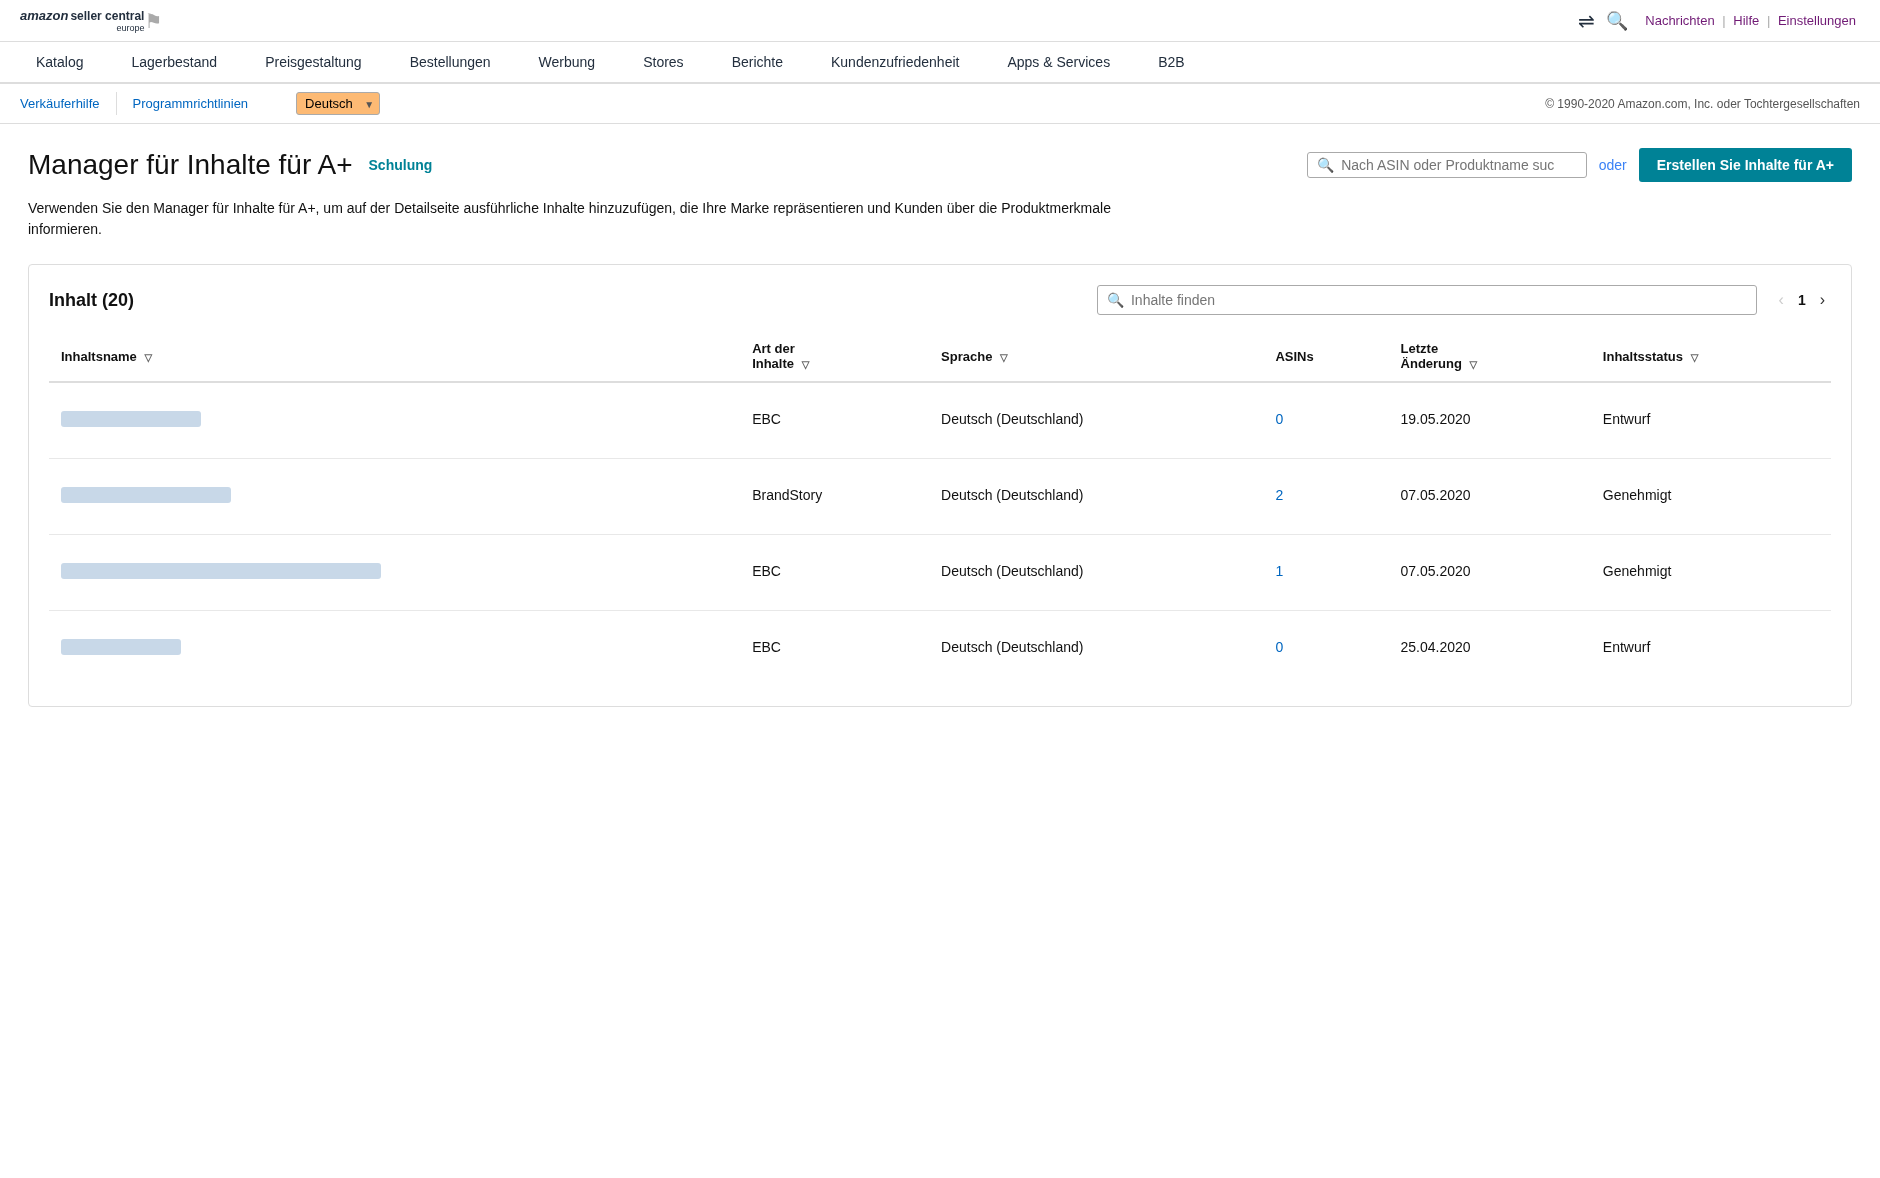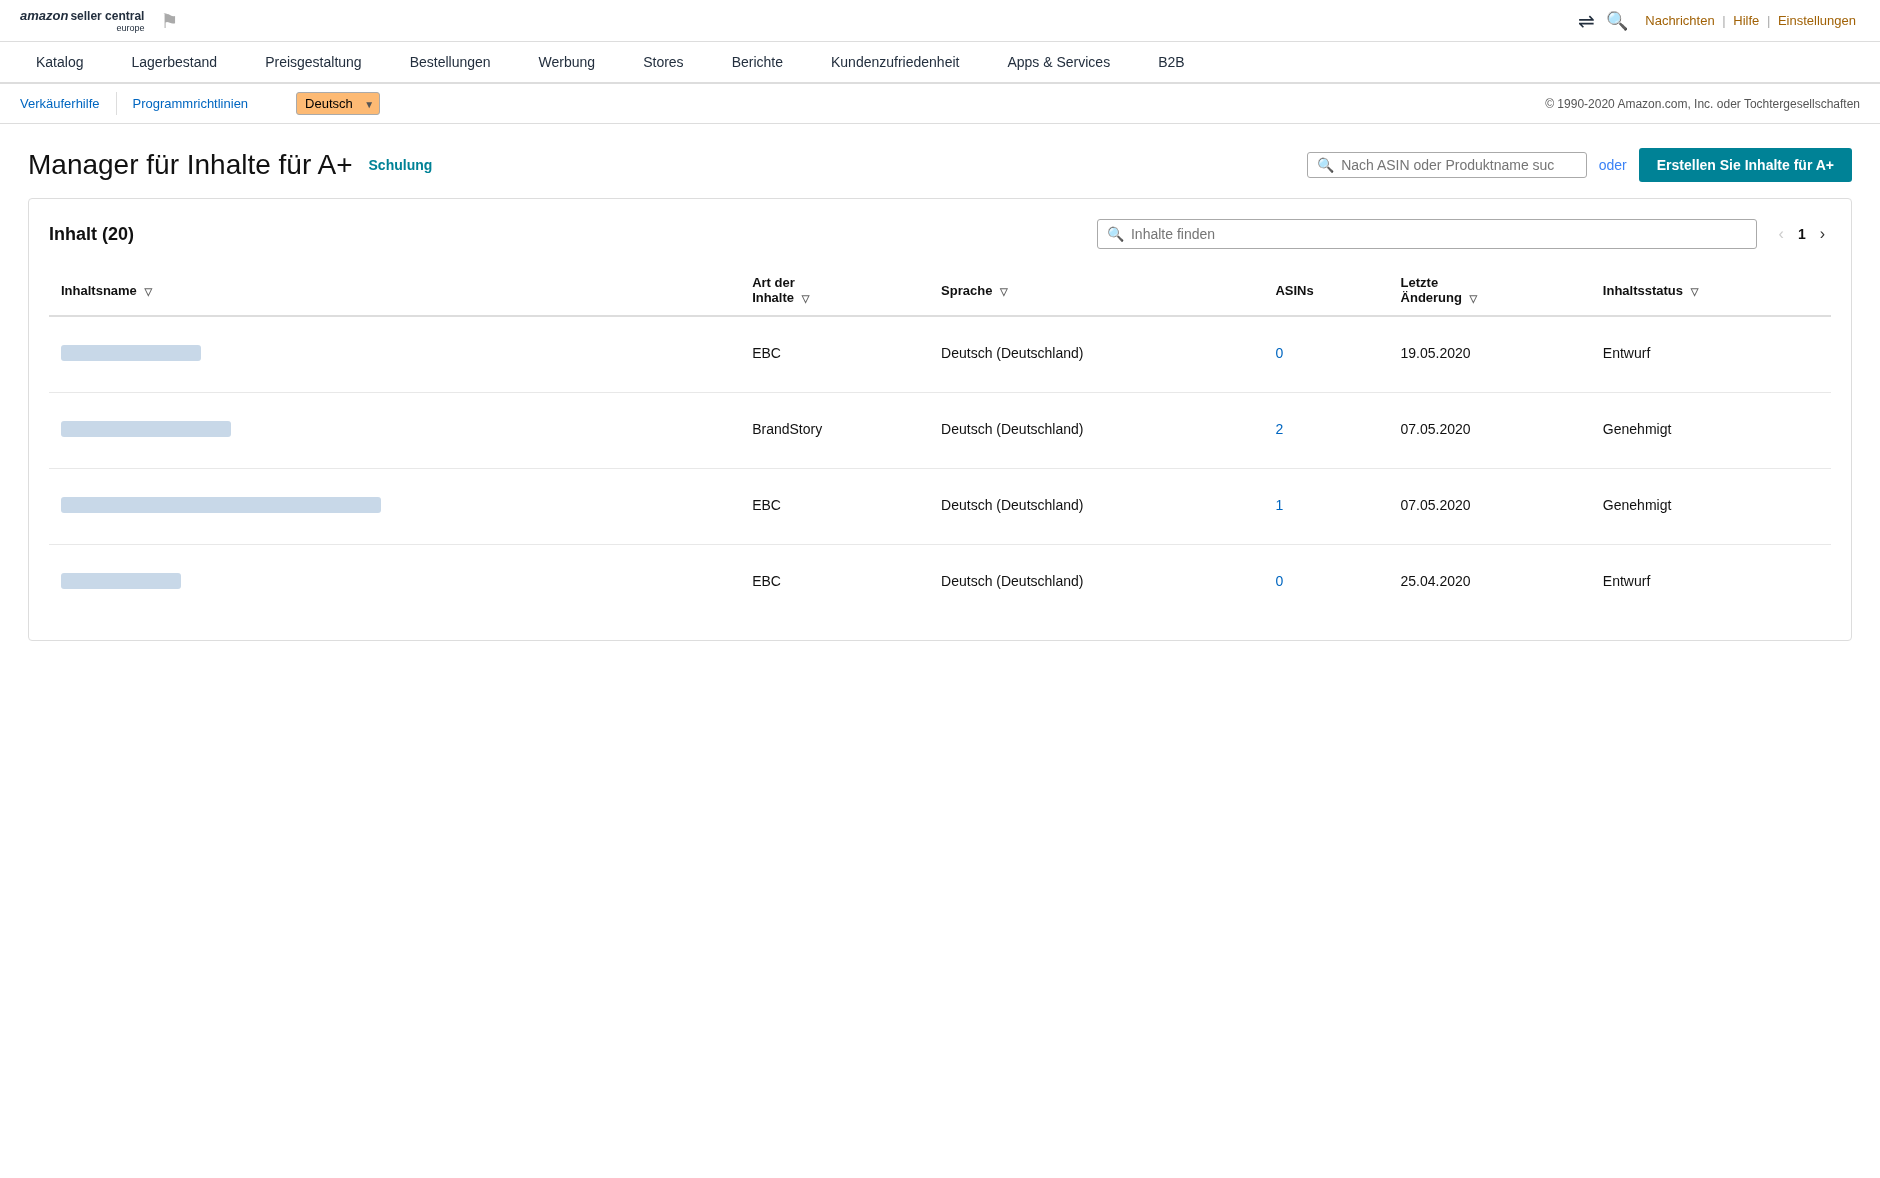--- a/index.html
+++ b/index.html
@@ -6,26 +6,26 @@
     body { font-family: Arial, sans-serif; font-size: 14px; color: #111; background: #fff; }
 
     
     .top-bar {
       display: flex;
       align-items: center;
       justify-content: space-between;
       padding: 8px 20px;
       border-bottom: 1px solid #ddd;
     }
-    .top-bar-left { display: flex; align-items: flex-end; gap: 16px; }
+    .top-bar-left { display: flex; align-items: flex-end; }
     .logo { display: flex; flex-direction: column; }
     .top-bar-right { display: flex; align-items: center; gap: 12px; }
     .top-bar-right .icon-btn { font-size: 18px; color: #232f3e; cursor: pointer; background: none; border: none; }
     .top-nav-links { font-size: 13px; color: #232f3e; }
-    .top-nav-links a { text-decoration: none; color: #a16207; margin: 0 4px; }
+    .top-nav-links a { text-decoration: none; color: #701a75; margin: 0 4px; }
     .top-nav-links .sep { color: #aaa; }
 
     
     .main-nav {
       display: flex;
       align-items: center;
       padding: 0 20px;
       border-bottom: 2px solid #ddd;
       gap: 16px;
     }
@@ -314,20 +314,21 @@
     <div class="search-or-row">
       <div class="search-box-top">
         <span class="search-icon-sm">🔍</span>
         <input type="text" placeholder="Nach ASIN oder Produktname suc" style="">
       </div>
       <span class="oder-text">oder</span>
       <button class="create-btn">Erstellen Sie Inhalte für A+</button>
     </div>
   </div>
 
+  <p class="description">Verwenden Sie den Manager für Inhalte für A+, um auf der Detailseite ausführliche Inhalte hinzuzufügen, die Ihre Marke repräsentieren und Kunden über die Produktmerkmale informieren.</p>
 
   <div class="table-container">
 
     <div class="table-header-row">
       <span class="inhalt-title">Inhalt (20)</span>
       <div style="display:flex;align-items:center;gap:16px;">
         <div class="search-box-table">
           <span class="search-icon-sm">🔍</span>
           <input type="text" placeholder="Inhalte finden" style="">
         </div>

